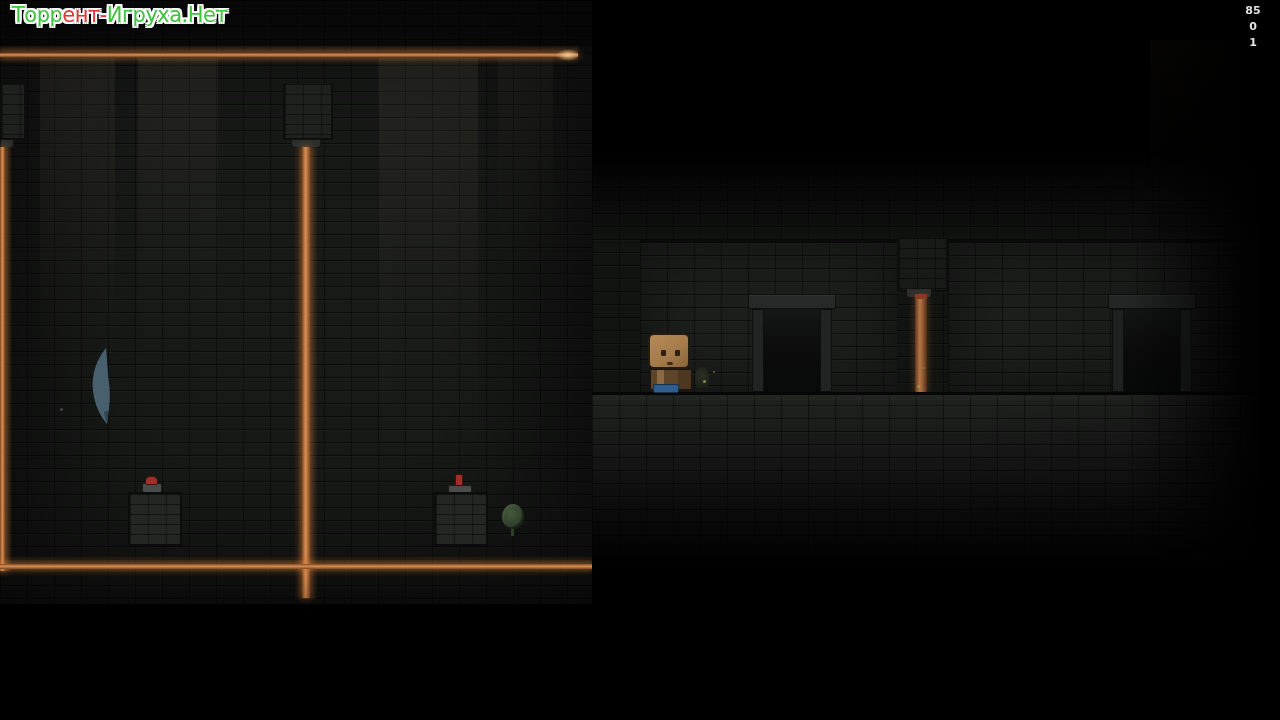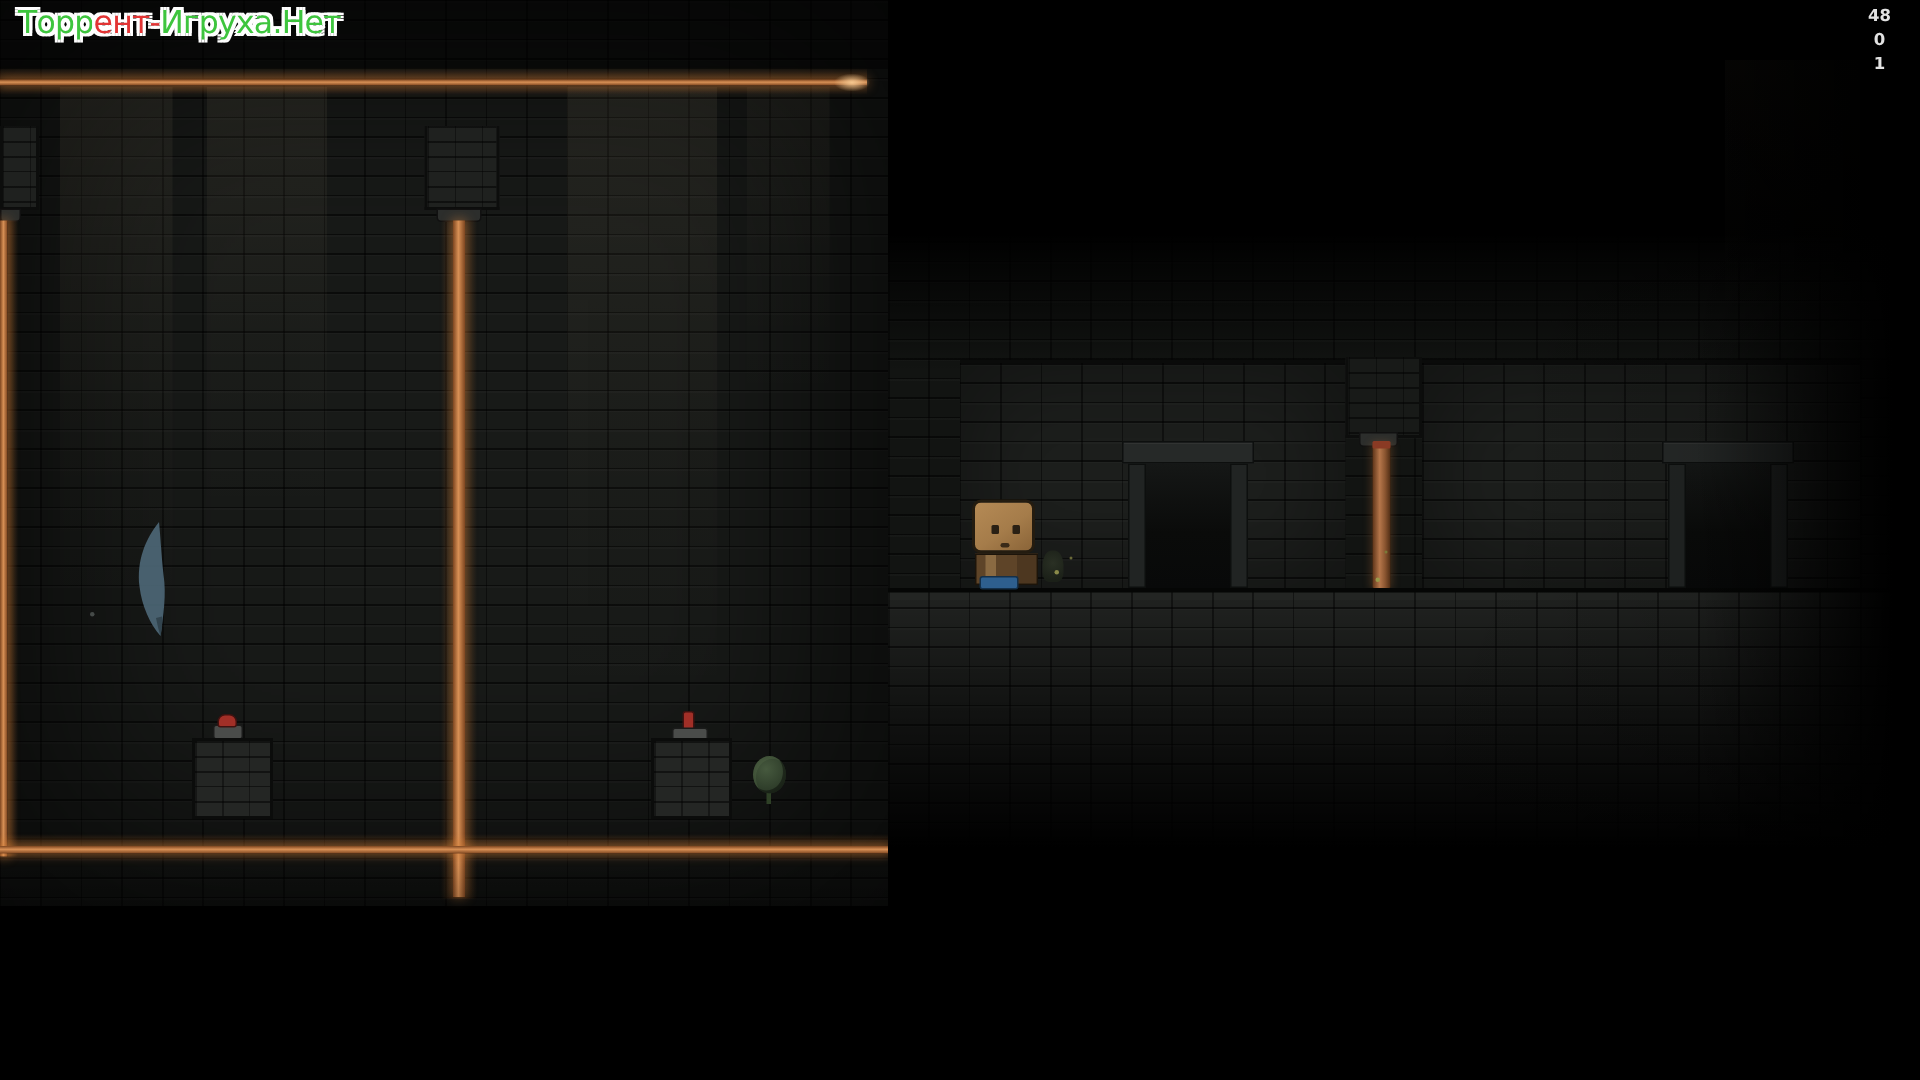--- a/index.html
+++ b/index.html
@@ -182,18 +182,18 @@
 
   <div class="vignette"></div>
   <div class="fade-right"></div>
   <div class="fade-bottom"></div>
 
   <div id="watermark">
     <span class="wm-green">Торр</span><span class="wm-red">ент-</span><span class="wm-green">Игруха.Нет</span>
   </div>
 
   <div id="hud-counters">
-    <div>48</div>
+    <div>85</div>
     <div>0</div>
     <div>1</div>
   </div>
 
 </div>
 
 </body></html>

